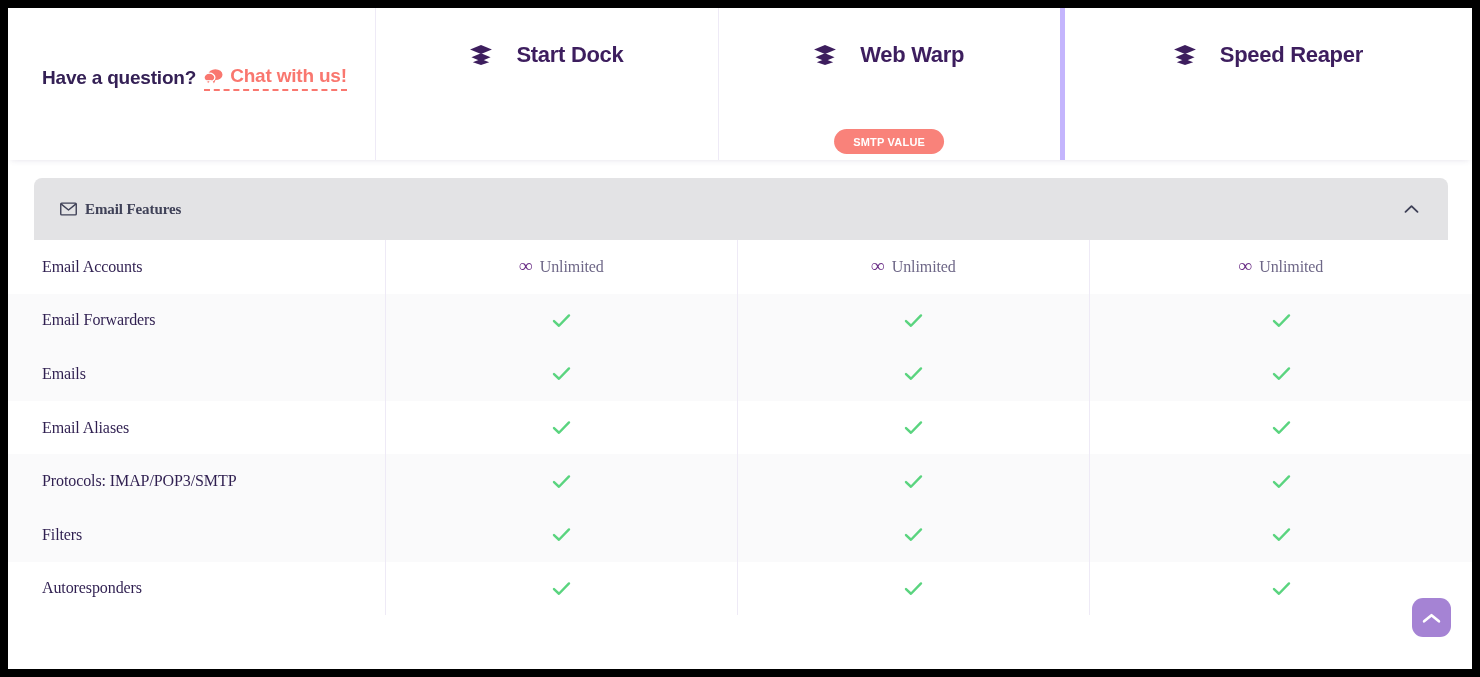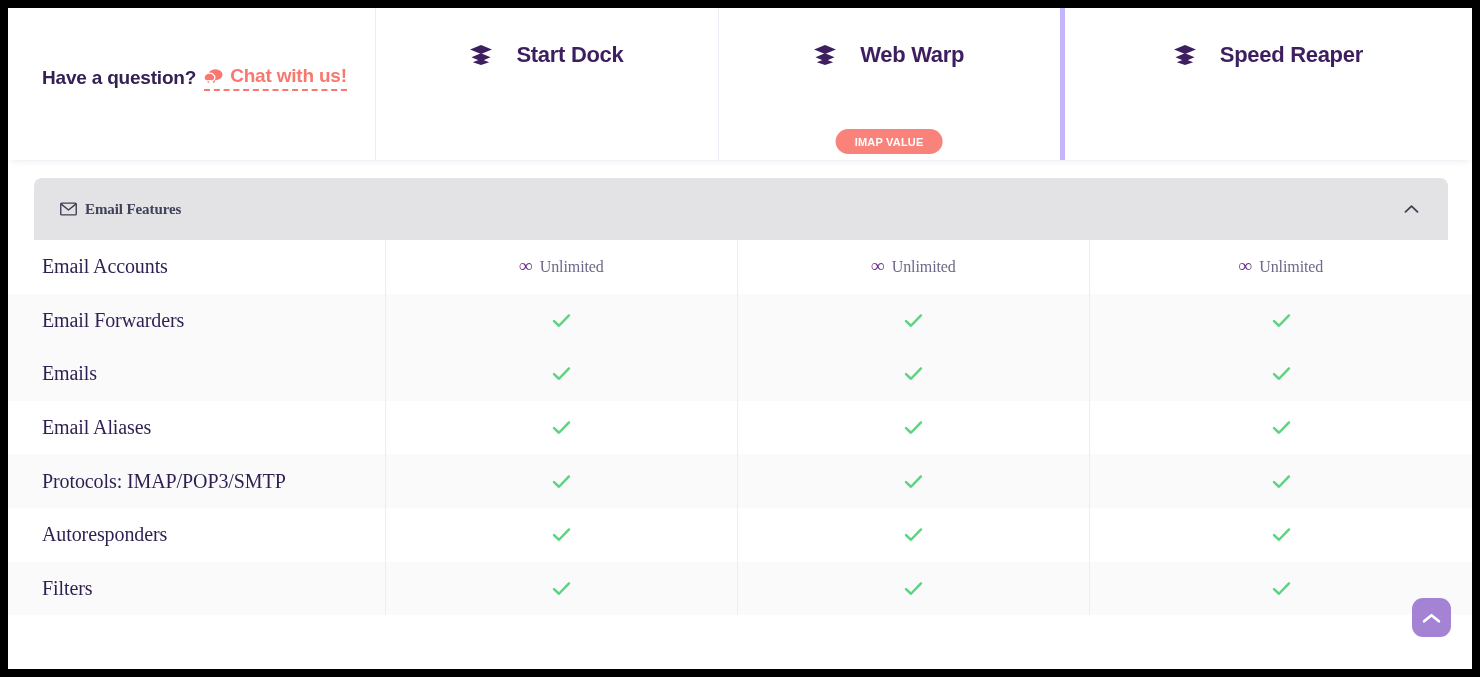--- a/index.html
+++ b/index.html
@@ -164,21 +164,21 @@
   .trow.alt { background: #fafafb; }
 
   .cell {
     display: flex;
     align-items: center;
     height: 100%;
   }
   .cell.label {
     width: 377px;
     padding-left: 34px;
-    font-size: 20px;
+    font-size: 16px;
     font-weight: 500;
     color: #2f1f50;
     letter-spacing: -0.1px;
   }
   .cell.v1 { width: 352px; justify-content: center; border-left: 1px solid #eeeaf6; }
   .cell.v2 { width: 352px; justify-content: center; border-left: 1px solid #eeeaf6; }
   .cell.v3 { width: 383px; justify-content: center; border-left: 1px solid #eeeaf6; }
 
   .unlimited {
     display: inline-flex;
@@ -256,21 +256,21 @@
         <div class="plan-head">
           <span class="layers-icon">
             <svg viewBox="0 0 24 22" width="22" height="20" xmlns="http://www.w3.org/2000/svg">
               <path d="M12 0 L24 5 L12 10 L0 5 Z" fill="#3d1e5e"></path>
               <path d="M12 9 L22.5 13.4 L12 17.8 L1.5 13.4 Z" fill="#3d1e5e"></path>
               <path d="M12 15.5 L21 19 L12 22 L3 19 Z" fill="#3d1e5e"></path>
             </svg>
           </span>
           <span class="plan-name">Web Warp</span>
         </div>
-        <div class="best-badge">IMAP VALUE</div>
+        <div class="best-badge">SMTP VALUE</div>
       </div>
 
       <div class="hdr-cell c3">
         <div class="plan-head">
           <span class="layers-icon">
             <svg viewBox="0 0 24 22" width="22" height="20" xmlns="http://www.w3.org/2000/svg">
               <path d="M12 0 L24 5 L12 10 L0 5 Z" fill="#3d1e5e"></path>
               <path d="M12 9 L22.5 13.4 L12 17.8 L1.5 13.4 Z" fill="#3d1e5e"></path>
               <path d="M12 15.5 L21 19 L12 22 L3 19 Z" fill="#3d1e5e"></path>
             </svg>
@@ -388,40 +388,40 @@
             <svg class="check-icon" viewBox="0 0 20 16" xmlns="http://www.w3.org/2000/svg">
               <path d="M2 8.6 L7.3 13.6 L18 2.6" fill="none" stroke="#5ad47f" stroke-width="2.6" stroke-linecap="round" stroke-linejoin="round"></path>
             </svg>
           </div>
           <div class="cell v3">
             <svg class="check-icon" viewBox="0 0 20 16" xmlns="http://www.w3.org/2000/svg">
               <path d="M2 8.6 L7.3 13.6 L18 2.6" fill="none" stroke="#5ad47f" stroke-width="2.6" stroke-linecap="round" stroke-linejoin="round"></path>
             </svg>
           </div>
         </div>
+        <div class="trow alt">
+          <div class="cell label">Filters</div>
+          <div class="cell v1">
+            <svg class="check-icon" viewBox="0 0 20 16" xmlns="http://www.w3.org/2000/svg">
+              <path d="M2 8.6 L7.3 13.6 L18 2.6" fill="none" stroke="#5ad47f" stroke-width="2.6" stroke-linecap="round" stroke-linejoin="round"></path>
+            </svg>
+          </div>
+          <div class="cell v2">
+            <svg class="check-icon" viewBox="0 0 20 16" xmlns="http://www.w3.org/2000/svg">
+              <path d="M2 8.6 L7.3 13.6 L18 2.6" fill="none" stroke="#5ad47f" stroke-width="2.6" stroke-linecap="round" stroke-linejoin="round"></path>
+            </svg>
+          </div>
+          <div class="cell v3">
+            <svg class="check-icon" viewBox="0 0 20 16" xmlns="http://www.w3.org/2000/svg">
+              <path d="M2 8.6 L7.3 13.6 L18 2.6" fill="none" stroke="#5ad47f" stroke-width="2.6" stroke-linecap="round" stroke-linejoin="round"></path>
+            </svg>
+          </div>
+        </div>
         <div class="trow">
           <div class="cell label">Autoresponders</div>
-          <div class="cell v1">
-            <svg class="check-icon" viewBox="0 0 20 16" xmlns="http://www.w3.org/2000/svg">
-              <path d="M2 8.6 L7.3 13.6 L18 2.6" fill="none" stroke="#5ad47f" stroke-width="2.6" stroke-linecap="round" stroke-linejoin="round"></path>
-            </svg>
-          </div>
-          <div class="cell v2">
-            <svg class="check-icon" viewBox="0 0 20 16" xmlns="http://www.w3.org/2000/svg">
-              <path d="M2 8.6 L7.3 13.6 L18 2.6" fill="none" stroke="#5ad47f" stroke-width="2.6" stroke-linecap="round" stroke-linejoin="round"></path>
-            </svg>
-          </div>
-          <div class="cell v3">
-            <svg class="check-icon" viewBox="0 0 20 16" xmlns="http://www.w3.org/2000/svg">
-              <path d="M2 8.6 L7.3 13.6 L18 2.6" fill="none" stroke="#5ad47f" stroke-width="2.6" stroke-linecap="round" stroke-linejoin="round"></path>
-            </svg>
-          </div>
-        </div>
-        <div class="trow alt">
-          <div class="cell label">Filters</div>
           <div class="cell v1">
             <svg class="check-icon" viewBox="0 0 20 16" xmlns="http://www.w3.org/2000/svg">
               <path d="M2 8.6 L7.3 13.6 L18 2.6" fill="none" stroke="#5ad47f" stroke-width="2.6" stroke-linecap="round" stroke-linejoin="round"></path>
             </svg>
           </div>
           <div class="cell v2">
             <svg class="check-icon" viewBox="0 0 20 16" xmlns="http://www.w3.org/2000/svg">
               <path d="M2 8.6 L7.3 13.6 L18 2.6" fill="none" stroke="#5ad47f" stroke-width="2.6" stroke-linecap="round" stroke-linejoin="round"></path>
             </svg>
           </div>

